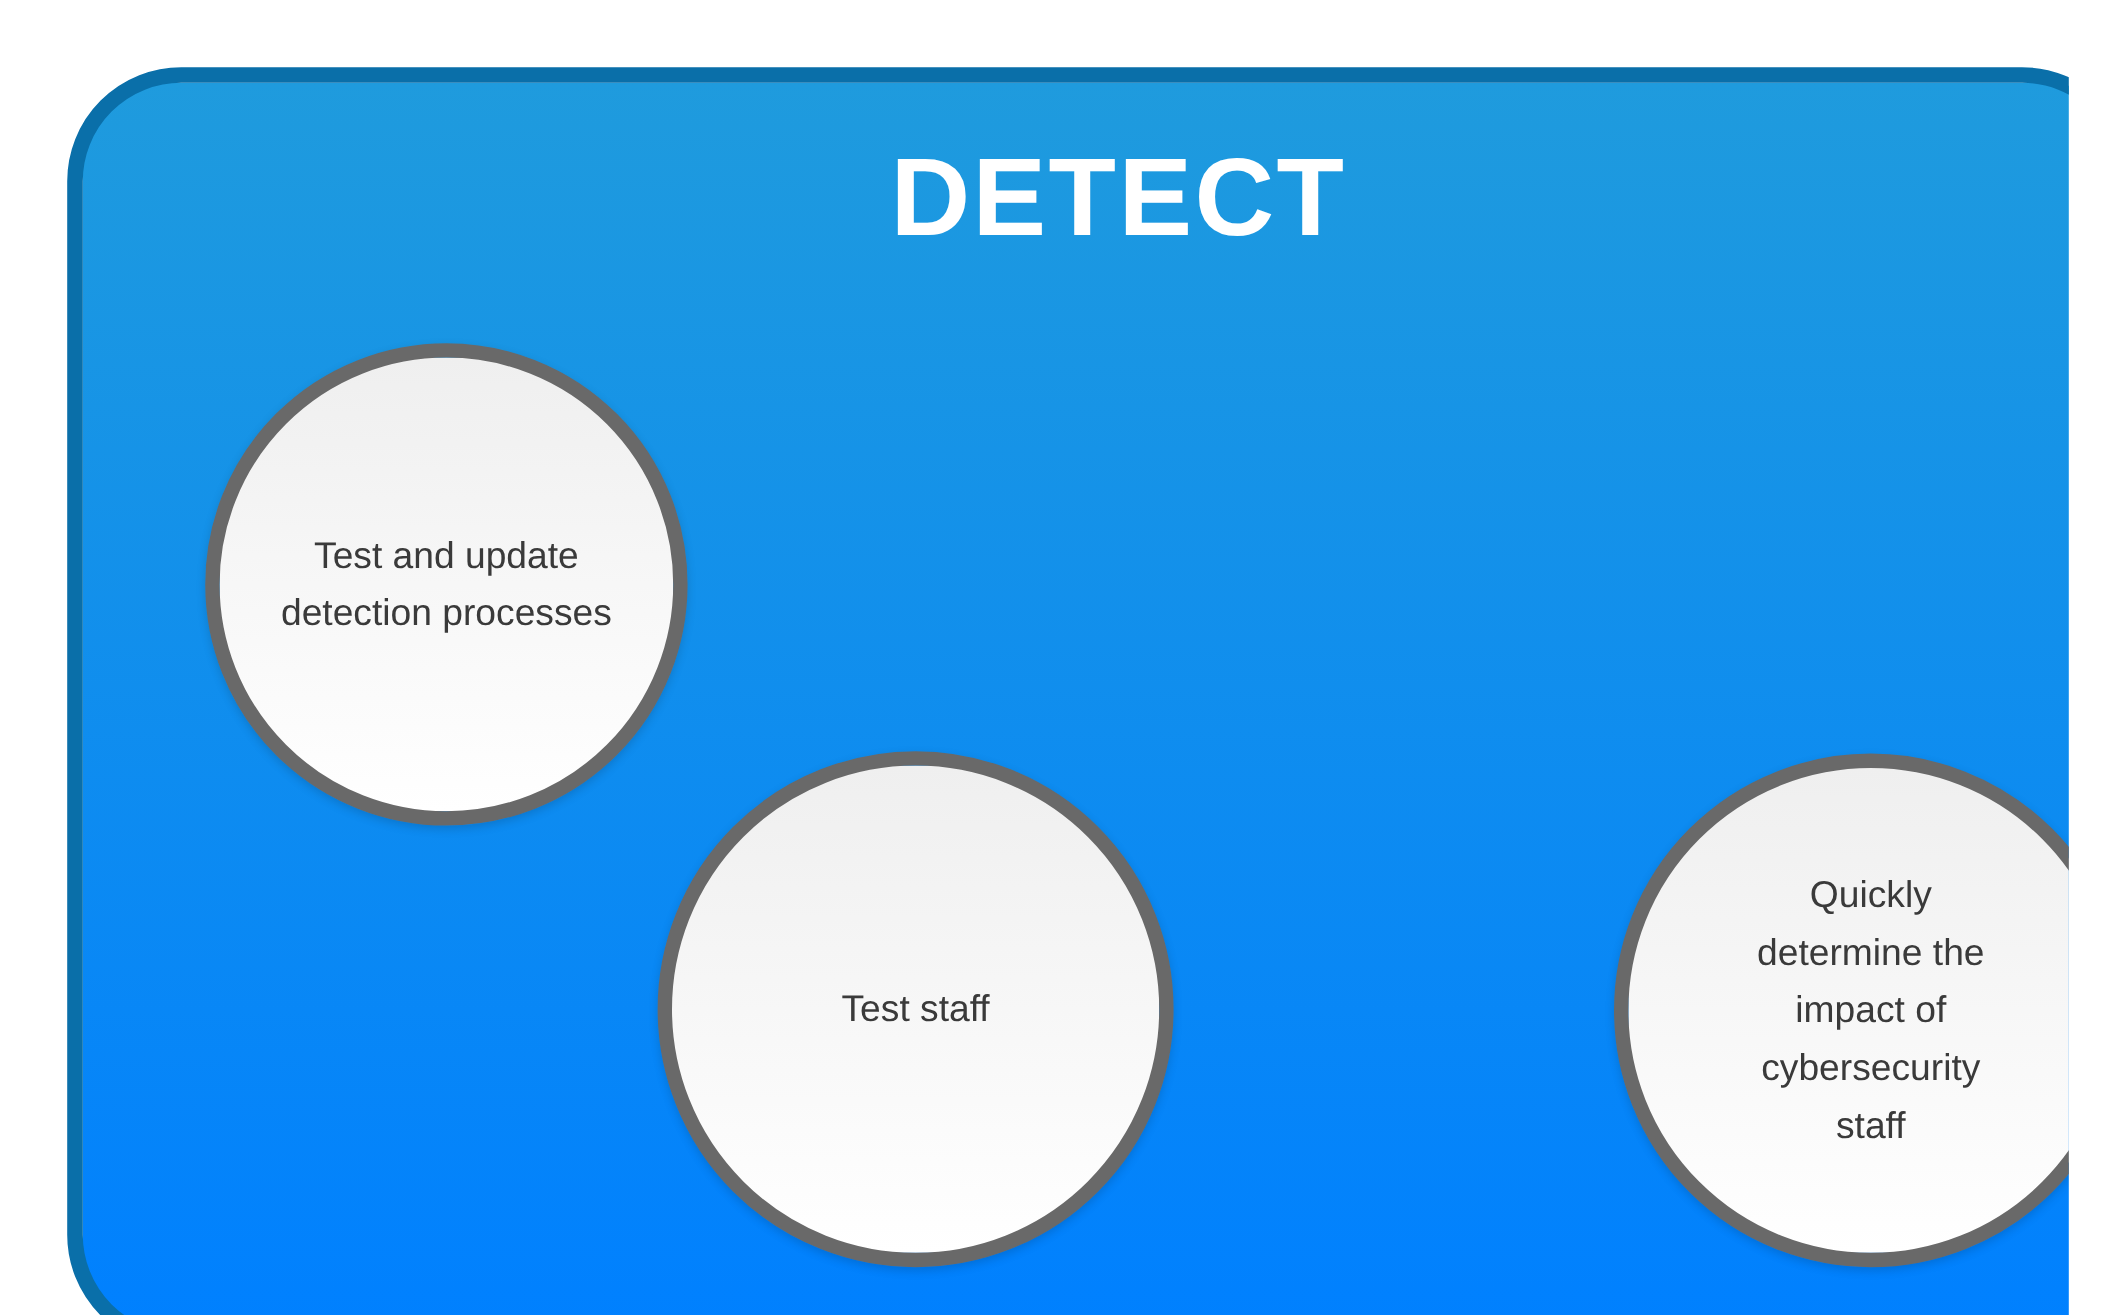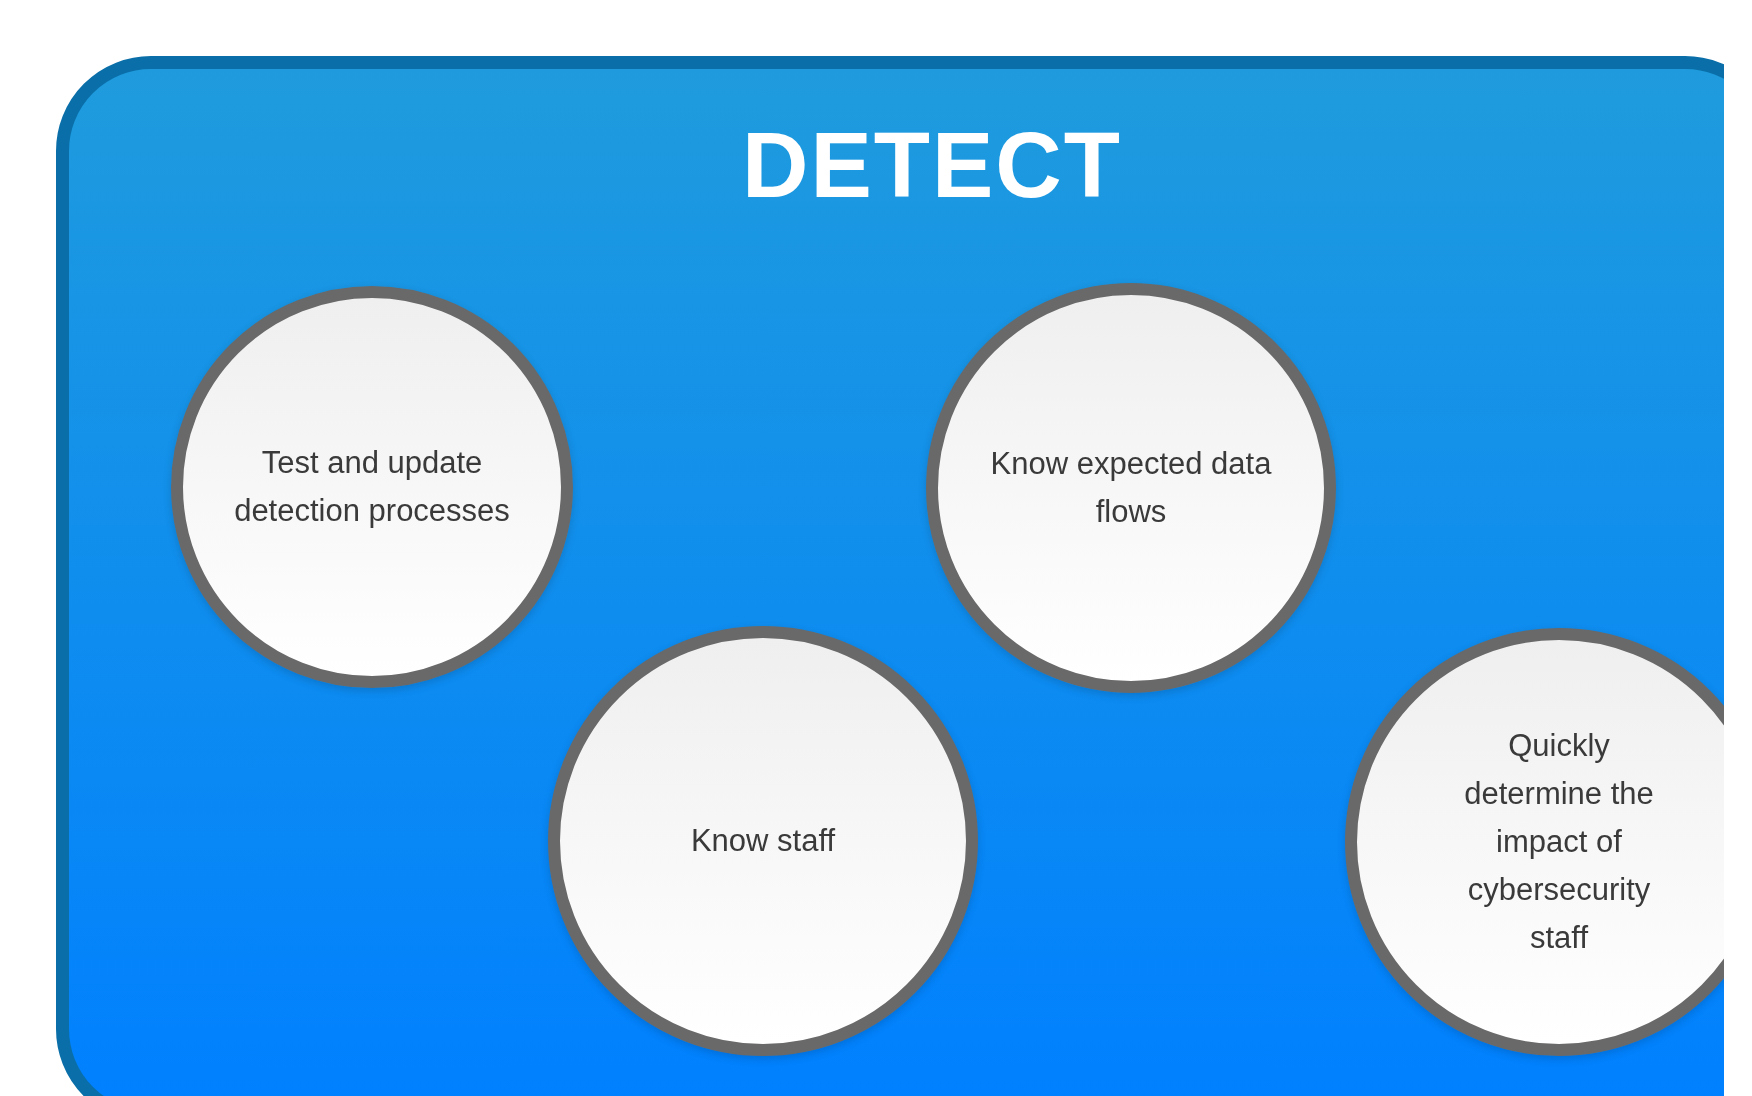--- a/index.html
+++ b/index.html
@@ -74,27 +74,23 @@
 
 <div class="stage">
   <div class="panel">
     <div class="title">DETECT</div>
 
     <div class="circle c1">
       <span class="circle-label">Test and update
 detection processes</span>
     </div>
 
-    <div class="circle c2">
-      <span class="circle-label">Know expected data
-flows</span>
-    </div>
 
     <div class="circle c3">
-      <span class="circle-label">Know staff</span>
+      <span class="circle-label">Test staff</span>
     </div>
 
     <div class="circle c4">
       <span class="circle-label">Quickly
 determine the
 impact of
 cybersecurity
 staff</span>
     </div>
   </div>

